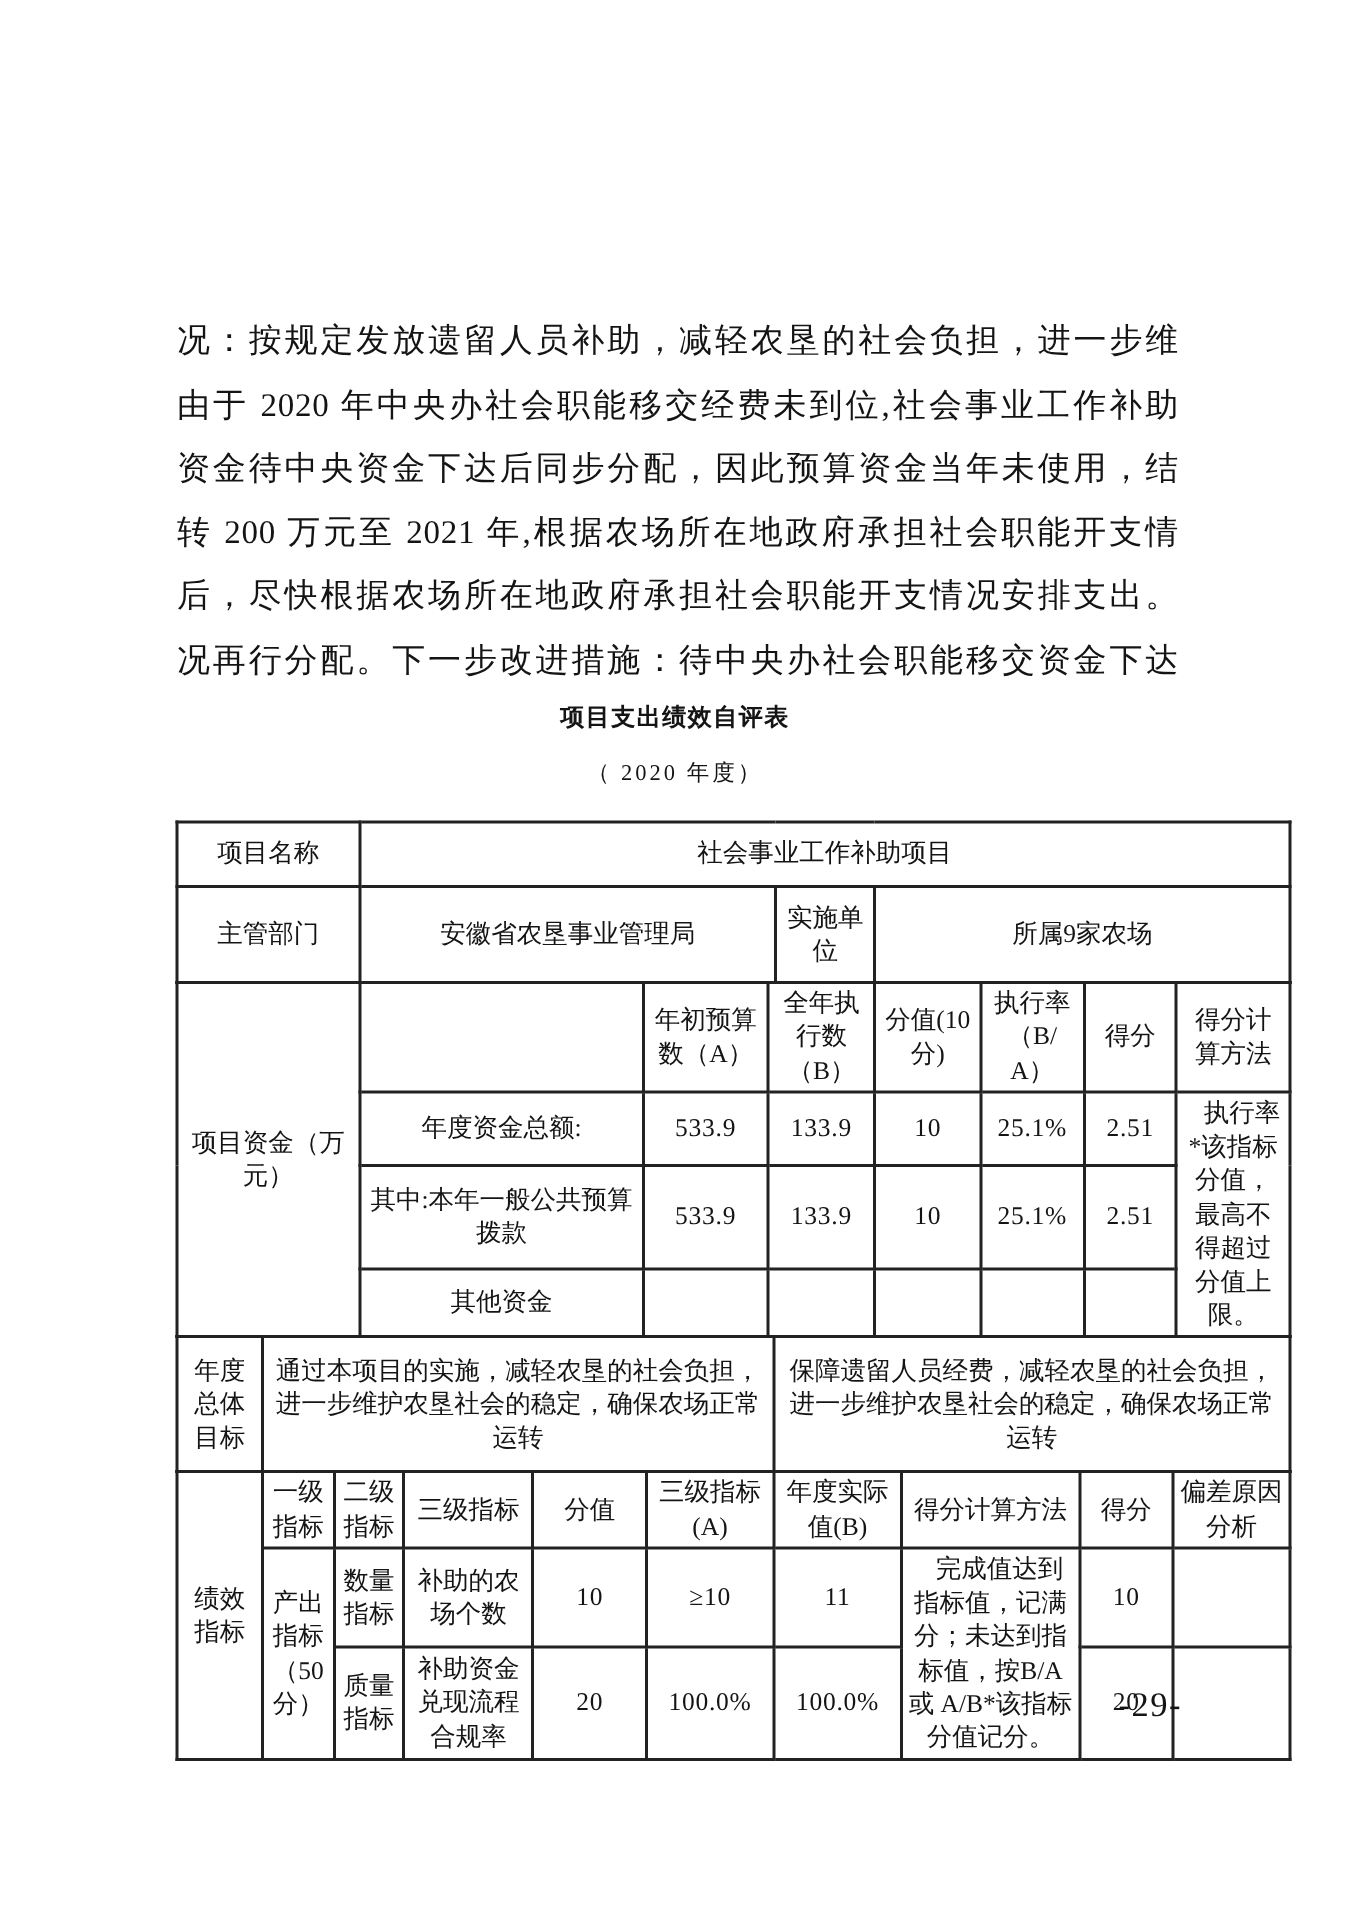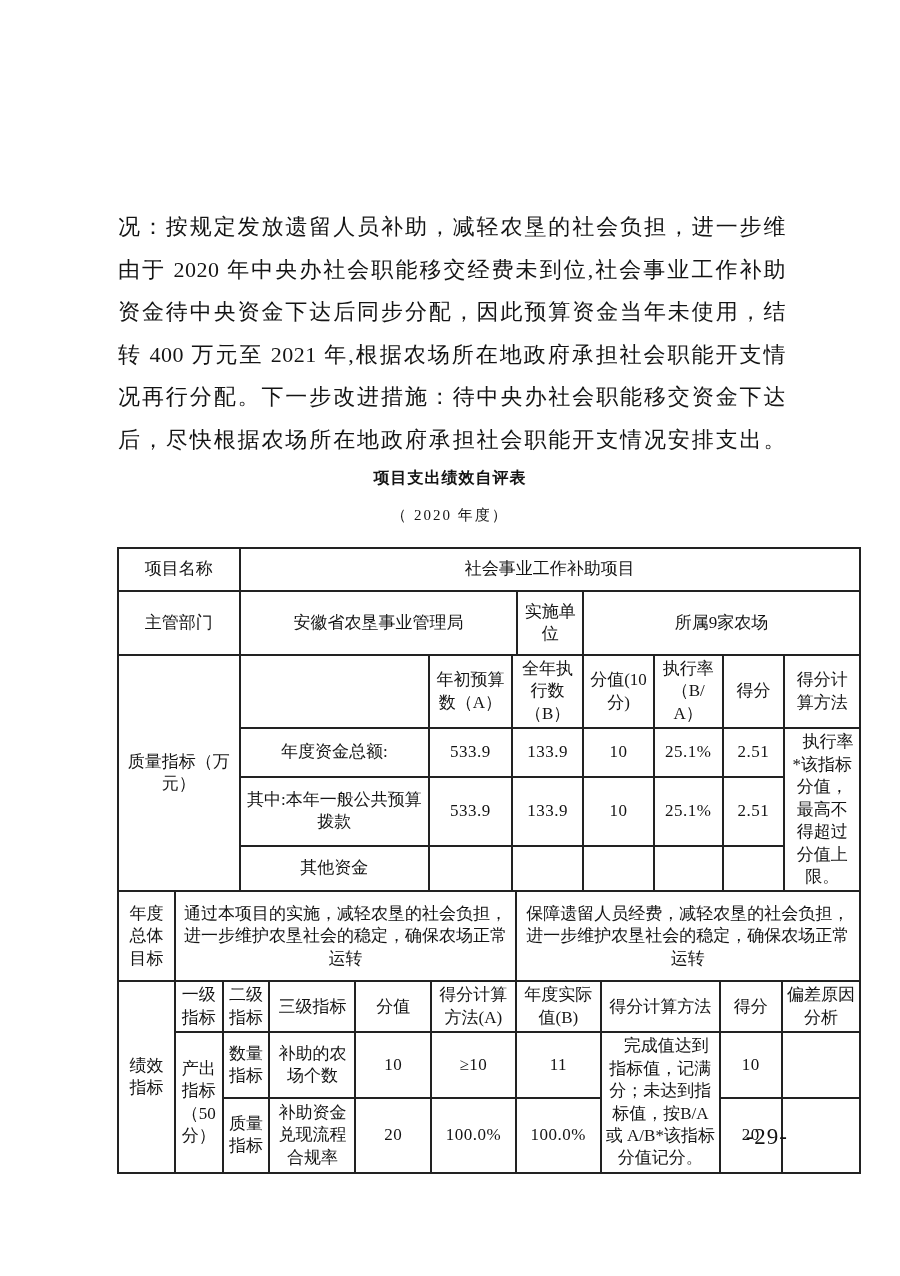--- a/index.html
+++ b/index.html
@@ -59,23 +59,23 @@
     font-size:23px; letter-spacing:1px;
   }
 </style>
 </head>
 <body>
 
 <div class="para">
   <div class="line">况：按规定发放遗留人员补助，减轻农垦的社会负担，进一步维</div>
   <div class="line">由于 2020 年中央办社会职能移交经费未到位,社会事业工作补助</div>
   <div class="line">资金待中央资金下达后同步分配，因此预算资金当年未使用，结</div>
-  <div class="line">转 400 万元至 2021 年,根据农场所在地政府承担社会职能开支情</div>
+  <div class="line">转 200 万元至 2021 年,根据农场所在地政府承担社会职能开支情</div>
+  <div class="line">后，尽快根据农场所在地政府承担社会职能开支情况安排支出。</div>
   <div class="line">况再行分配。下一步改进措施：待中央办社会职能移交资金下达</div>
-  <div class="line">后，尽快根据农场所在地政府承担社会职能开支情况安排支出。</div>
 </div>
 
 <div class="doc-title">项目支出绩效自评表</div>
 <div class="doc-subtitle">（ 2020 年度）</div>
 
 <div class="tablewrap">
 
   <table>
     <colgroup>
       <col style="width:16.4%">
@@ -103,21 +103,21 @@
         <col style="width:25.5%">
         <col style="width:11.2%">
         <col style="width:9.6%">
       <col style="width:9.5%">
         <col style="width:9.3%">
         <col style="width:8.3%">
         <col style="width:10.2%">
     </colgroup>
     <tbody>
         <tr style="height:54px">
-      <td rowspan="4">质量指标（万元）</td>
+      <td rowspan="4">项目资金（万元）</td>
       <td></td>
       <td>年初预算数（A）</td>
       <td>全年执行数（B）</td>
       <td>分值(10分)</td>
       <td>执行率（B/A）</td>
       <td>得分</td>
       <td>得分计算方法</td>
     </tr>
     <tr style="height:36px">
       <td>年度资金总额:</td>
@@ -175,21 +175,21 @@
       <col style="width:8.4%">
         <col style="width:10.5%">
     </colgroup>
     <tbody>
         <tr style="height:50px">
       <td rowspan="3">绩效指标</td>
       <td>一级指标</td>
       <td>二级指标</td>
       <td>三级指标</td>
       <td>分值</td>
-      <td>得分计算方法(A)</td>
+      <td>三级指标(A)</td>
       <td>年度实际值(B)</td>
       <td>得分计算方法</td>
       <td>得分</td>
       <td>偏差原因分析</td>
     </tr>
     <tr style="height:64px">
       <td rowspan="2">产出指标（50分）</td>
       <td>数量指标</td>
       <td>补助的农场个数</td>
       <td class="num">10</td>

